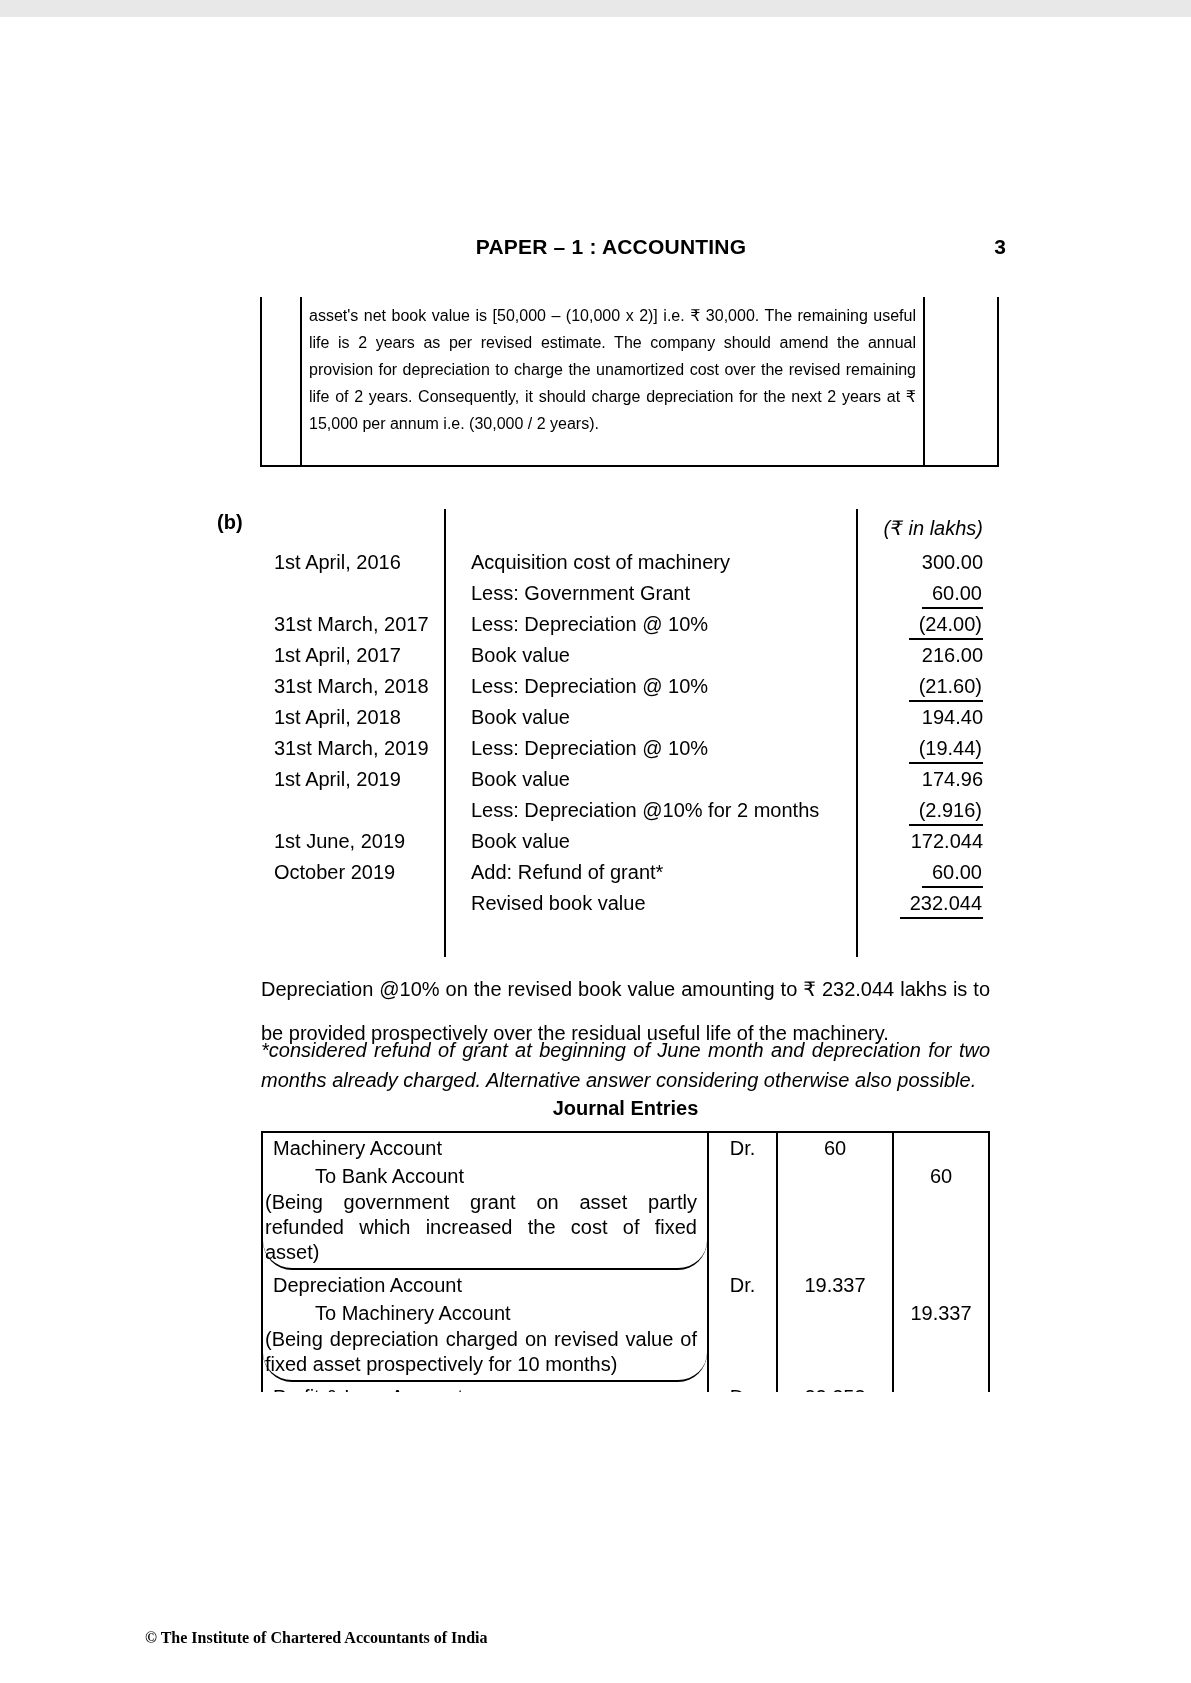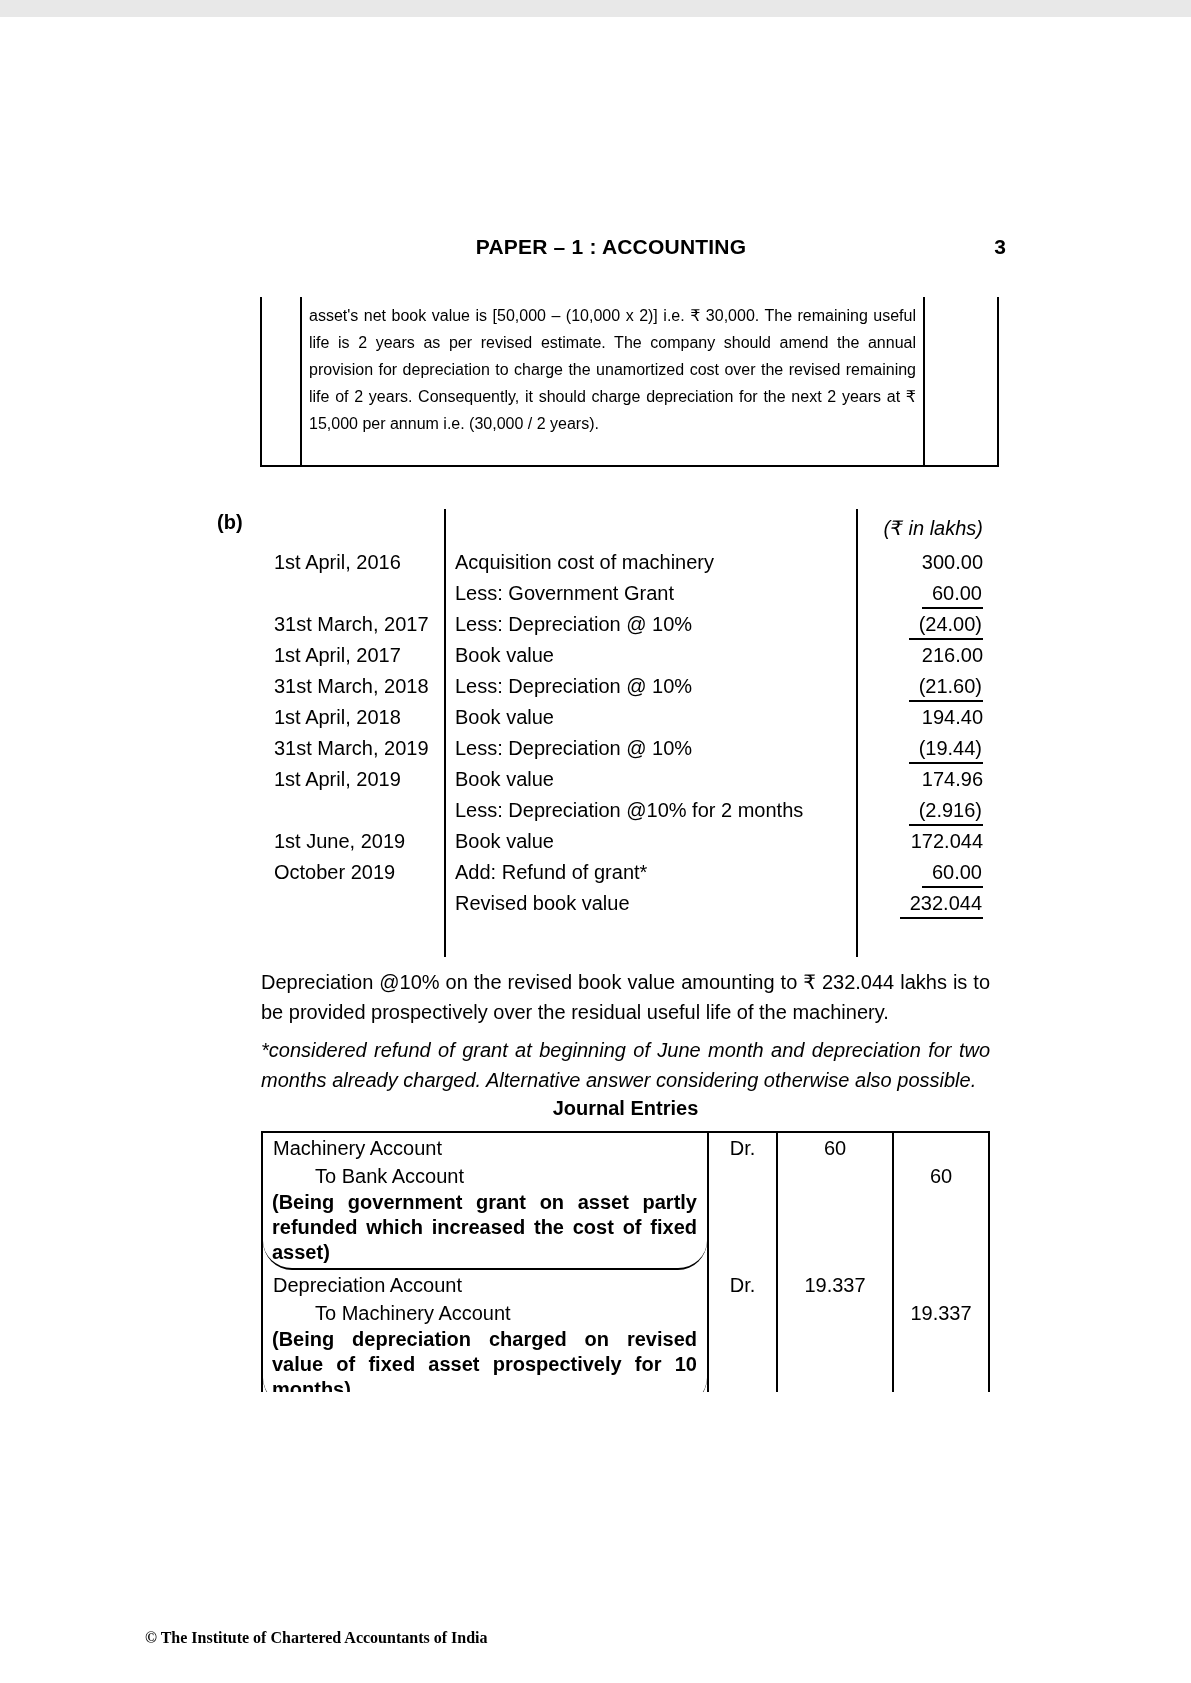--- a/index.html
+++ b/index.html
@@ -25,40 +25,40 @@
   .blabel { position:absolute; left:217px; top:494px; font-weight:bold; font-size:20px; }
 
   .tblb { position:absolute; left:261px; top:492px; width:727px; height:448px; font-size:20px; }
   .tblb .vline { position:absolute; top:0; height:448px; border-left:2px solid #000; }
   .tblb .v1 { left:183px; }
   .tblb .v2 { left:595px; }
   .tblb-rows { position:absolute; top:0; left:0; width:727px; }
   .tbl-hrow { display:flex; height:38px; line-height:38px; }
   .tbl-row  { display:flex; height:31px; line-height:31px; }
   .c-date { width:183px; padding-left:13px; box-sizing:border-box; white-space:nowrap; }
-  .c-desc { width:412px; padding-left:11px; box-sizing:border-box; white-space:nowrap; }
+  .c-desc { width:412px; padding-left:27px; box-sizing:border-box; white-space:nowrap; }
   .c-amt  { flex:1; text-align:right; padding-right:5px; white-space:nowrap; }
   .unit-note { font-style:italic; }
   .u { display:inline-block; line-height:25px; border-bottom:2px solid #000; padding:0 1px 1px 10px; }
 
-  .para1 { position:absolute; left:261px; top:950px; width:729px; font-size:20px; line-height:30px; text-align:justify; }
+  .para1 { position:absolute; left:261px; top:950px; width:729px; font-size:20px; line-height:44px; text-align:justify; }
   .fnote { position:absolute; left:261px; top:1018px; width:729px; font-size:20px; line-height:30px; font-style:italic; text-align:justify; }
 
   .jhead { position:absolute; left:261px; top:1080px; width:729px; text-align:center; font-weight:bold; font-size:20px; }
 
   
   .jt { position:absolute; left:261px; top:1114px; width:729px; height:261px; box-sizing:border-box;
         border:2px solid #000; border-bottom:none; overflow:hidden; font-size:20px; }
   .jt-grid { display:grid; grid-template-columns:444px 69px 116px 1fr; }
   .jc { box-sizing:border-box; }
   .jc.bl { border-left:2px solid #000; }
   .jc.sep { border-bottom:2px solid #000;border-radius:29px; }
   .acct   { line-height:28px; padding:1px 8px 0 10px; white-space:nowrap; }
   .toacct { line-height:28px; padding-left:52px; white-space:nowrap; }
-  .narr   { line-height:25px; padding:0 10px 3px 9px; text-align:justify;font-weight:bold; }
+  .narr   { line-height:25px; padding:0 10px 3px 2px; text-align:justify; }
   .drc, .dbc { text-align:center; line-height:28px; padding-top:1px; }
   .crc    { text-align:center; line-height:28px; padding-top:29px; }
 
   .footer { position:absolute; left:145px; top:1612px; font-family:"Liberation Serif","DejaVu Serif",serif; font-weight:bold; font-size:16px; }
 </style>
 </head>
 <body>
 
 <div class="page">
 

